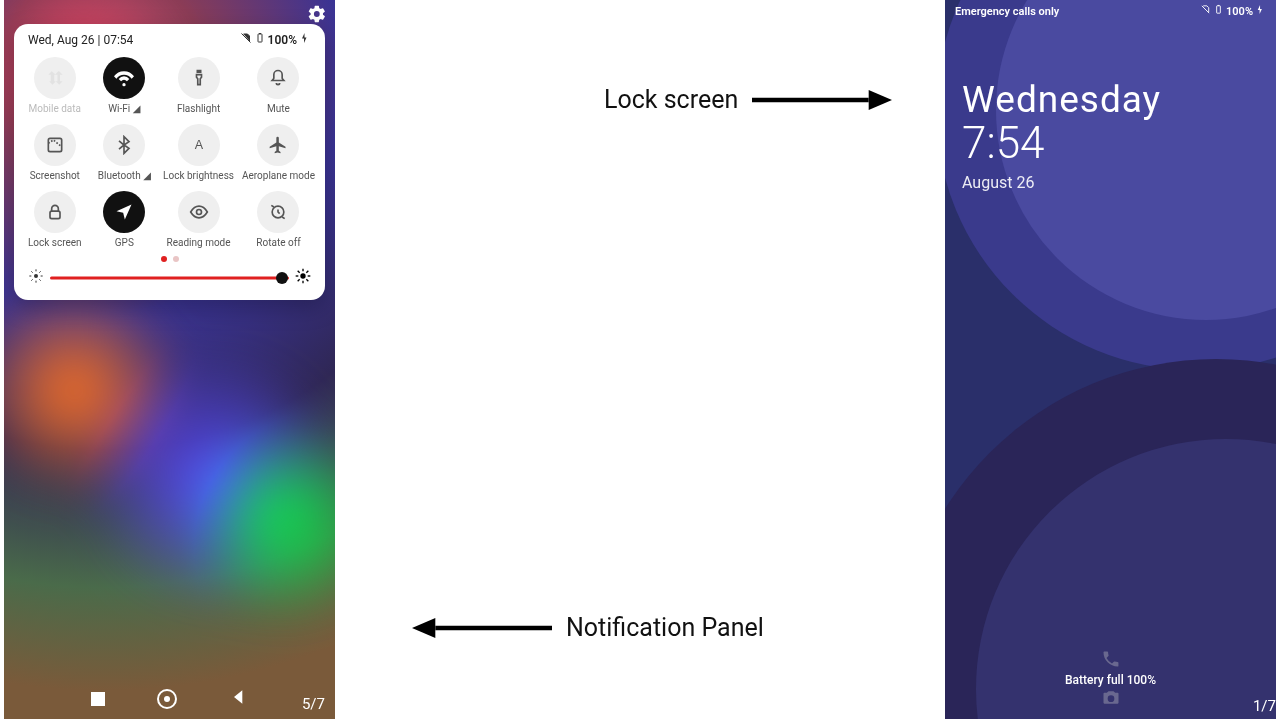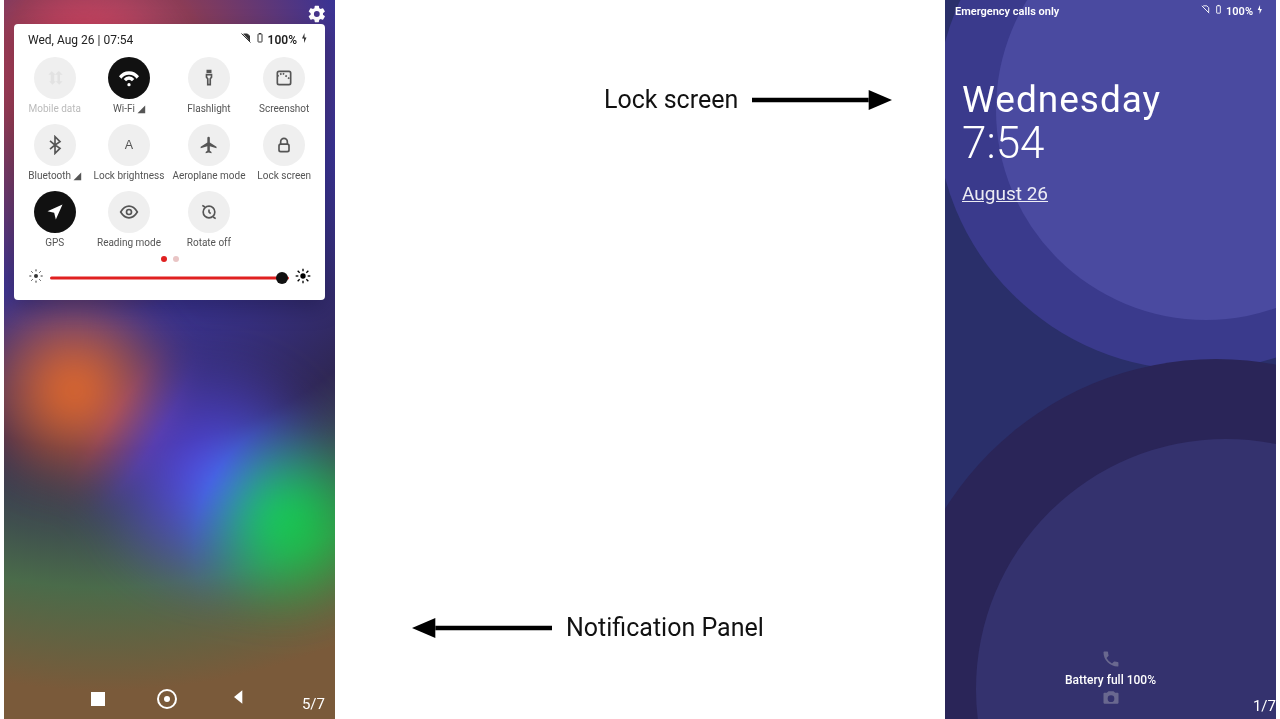--- a/index.html
+++ b/index.html
@@ -9,21 +9,21 @@
   .phone-left { position:absolute; left:4px; top:0; width:331px; height:719px; background: radial-gradient(circle at 30% 10%, #b85470 0%, #8a3c56 15%, #3a3394 35%, #2f2754 55%, #4a6b4a 75%, #7a5a3a 90%); overflow:hidden; }
   .wallpaper-blur { position:absolute; inset:0; filter: blur(22px) saturate(1.3); }
   .wb1 { position:absolute; width:220px; height:220px; left:-40px; top:280px; border-radius:50%; background: radial-gradient(circle, #ff7a3a 0%, rgba(255,122,58,0) 70%); }
   .wb2 { position:absolute; width:260px; height:260px; left:80px; top:350px; border-radius:50%; background: radial-gradient(circle, #5a4fff 0%, rgba(90,79,255,0) 70%); }
   .wb3 { position:absolute; width:200px; height:200px; left:180px; top:420px; border-radius:50%; background: radial-gradient(circle, #2fd85a 0%, rgba(47,216,90,0) 70%); }
   .wb4 { position:absolute; width:200px; height:200px; left:-20px; top:-30px; border-radius:50%; background: radial-gradient(circle, #c6435a 0%, rgba(198,67,90,0) 70%); }
 
   .gear-btn { position:absolute; top:4px; right:6px; color:#fff; width:24px; height:24px; display:flex; align-items:center; justify-content:center; cursor:pointer; }
   .gear-btn svg { width:20px; height:20px; fill:#fff; }
 
-  .panel { position:absolute; left:10px; right:10px; top:24px; background:#fff; border-radius:4px; padding:8px 10px 10px; box-shadow:0 8px 22px rgba(0,0,0,.25); }
+  .panel { position:absolute; left:10px; right:10px; top:24px; background:#fff; border-radius:14px; padding:8px 10px 10px; box-shadow:0 8px 22px rgba(0,0,0,.25); }
   .panel-header { display:flex; justify-content:space-between; align-items:center; font-size:12px; color:#222; padding:0 4px 4px; }
   .header-right { display:flex; align-items:center; gap:2px; font-size:12px; font-weight:600; }
   .header-right svg { width:12px; height:12px; }
 
   .qs-grid { display:grid; grid-template-columns:repeat(4,1fr); gap:10px 8px; margin-top:6px; }
   .qs-tile { display:flex; flex-direction:column; align-items:center; gap:4px; cursor:pointer;justify-content:flex-end; }
   .qs-circle { width:42px; height:42px; border-radius:50%; background:#efefef; display:flex; align-items:center; justify-content:center; color:#555; }
   .qs-circle.on { background:#111; color:#fff; }
   .qs-circle svg { width:20px; height:20px; }
   .qs-label { font-size:10px; color:#555; text-align:center; white-space:nowrap; }
@@ -57,21 +57,21 @@
   .pr-bg .wedge-red { position:absolute; width:260px; height:260px; right:-70px; top:-80px; background:#d33b3b; transform:rotate(15deg); clip-path:polygon(0% 0%, 100% 0%, 100% 55%, 0% 20%); }
   .pr-bg .wedge-blue { position:absolute; width:300px; height:320px; right:-80px; top:-60px; background:#3a58b0; transform:rotate(10deg); clip-path:polygon(0% 30%, 100% 0%, 100% 80%, 0% 50%); }
 
   .status-right { position:absolute; top:4px; left:10px; right:10px; display:flex; justify-content:space-between; align-items:center; color:#fff; font-size:11px; font-weight:600;text-align:center; }
   .status-right .icons { display:flex; gap:2px; align-items:center; }
   .status-right svg { width:11px; height:11px; }
 
   .clock-block { position:absolute; left:17px; top:78px; color:#fff; }
   .clock-day { font-size:37px; font-weight:400; letter-spacing:1px; }
   .clock-time { font-size:44px; font-weight:300; margin-top:-4px; }
-  .clock-date { font-size:19px; margin-top:13px; opacity:.9;text-decoration:underline; }
+  .clock-date { font-size:16px; margin-top:4px; opacity:.9; }
 
   .bottom-right { position:absolute; left:0; right:0; bottom:8px; display:flex; justify-content:space-between; align-items:center; padding:0 10px; color:#ddd;flex-direction:column; }
   .bottom-right .phone-icon { opacity:.35; }
   .bottom-right .cam-icon { opacity:.35; }
   .bottom-right svg { width:20px; height:20px; fill:#ccc; }
   .batt-full { font-size:12px; color:#fff; font-weight:500; }
   
   .page-counter-right2 { position:absolute; bottom:4px; right:0; font-size:15px; color:#fff;text-align:right; }
 
   
@@ -140,20 +140,29 @@
         </div>
         <div class="qs-tile">
           <div class="qs-circle">
               <svg viewBox="0 0 24 24" fill="none" stroke="currentColor" stroke-width="2">
                 <path d="M9 8h6v3l-1.5 2v7h-3v-7L9 11z"></path>
                 <path d="M9 5h6M10 2v2M14 2v2M12 2v2"></path>
               </svg>
             </div>
           <div class="qs-label">Flashlight</div>
         </div>
+        <div class="qs-tile">
+          <div class="qs-circle">
+              <svg viewBox="0 0 24 24" fill="none" stroke="currentColor" stroke-width="2">
+                <path d="M12 3a5 5 0 0 0-5 5v4a2 2 0 0 1-.6 1.4L5 15h14l-1.4-1.6A2 2 0 0 1 17 12V8a5 5 0 0 0-5-5z"></path>
+                <path d="M10 18a2 2 0 0 0 4 0"></path>
+              </svg>
+            </div>
+          <div class="qs-label">Mute</div>
+        </div>
 
         <div class="qs-tile">
           <div class="qs-circle">
               <svg viewBox="0 0 24 24" fill="none" stroke="currentColor" stroke-width="2">
                 <rect x="4" y="4" width="16" height="16" rx="2"></rect>
                 <path d="M4 10l6-4 10 8" stroke-dasharray="2 2"></path>
               </svg>
             </div>
           <div class="qs-label">Screenshot</div>
         </div>

